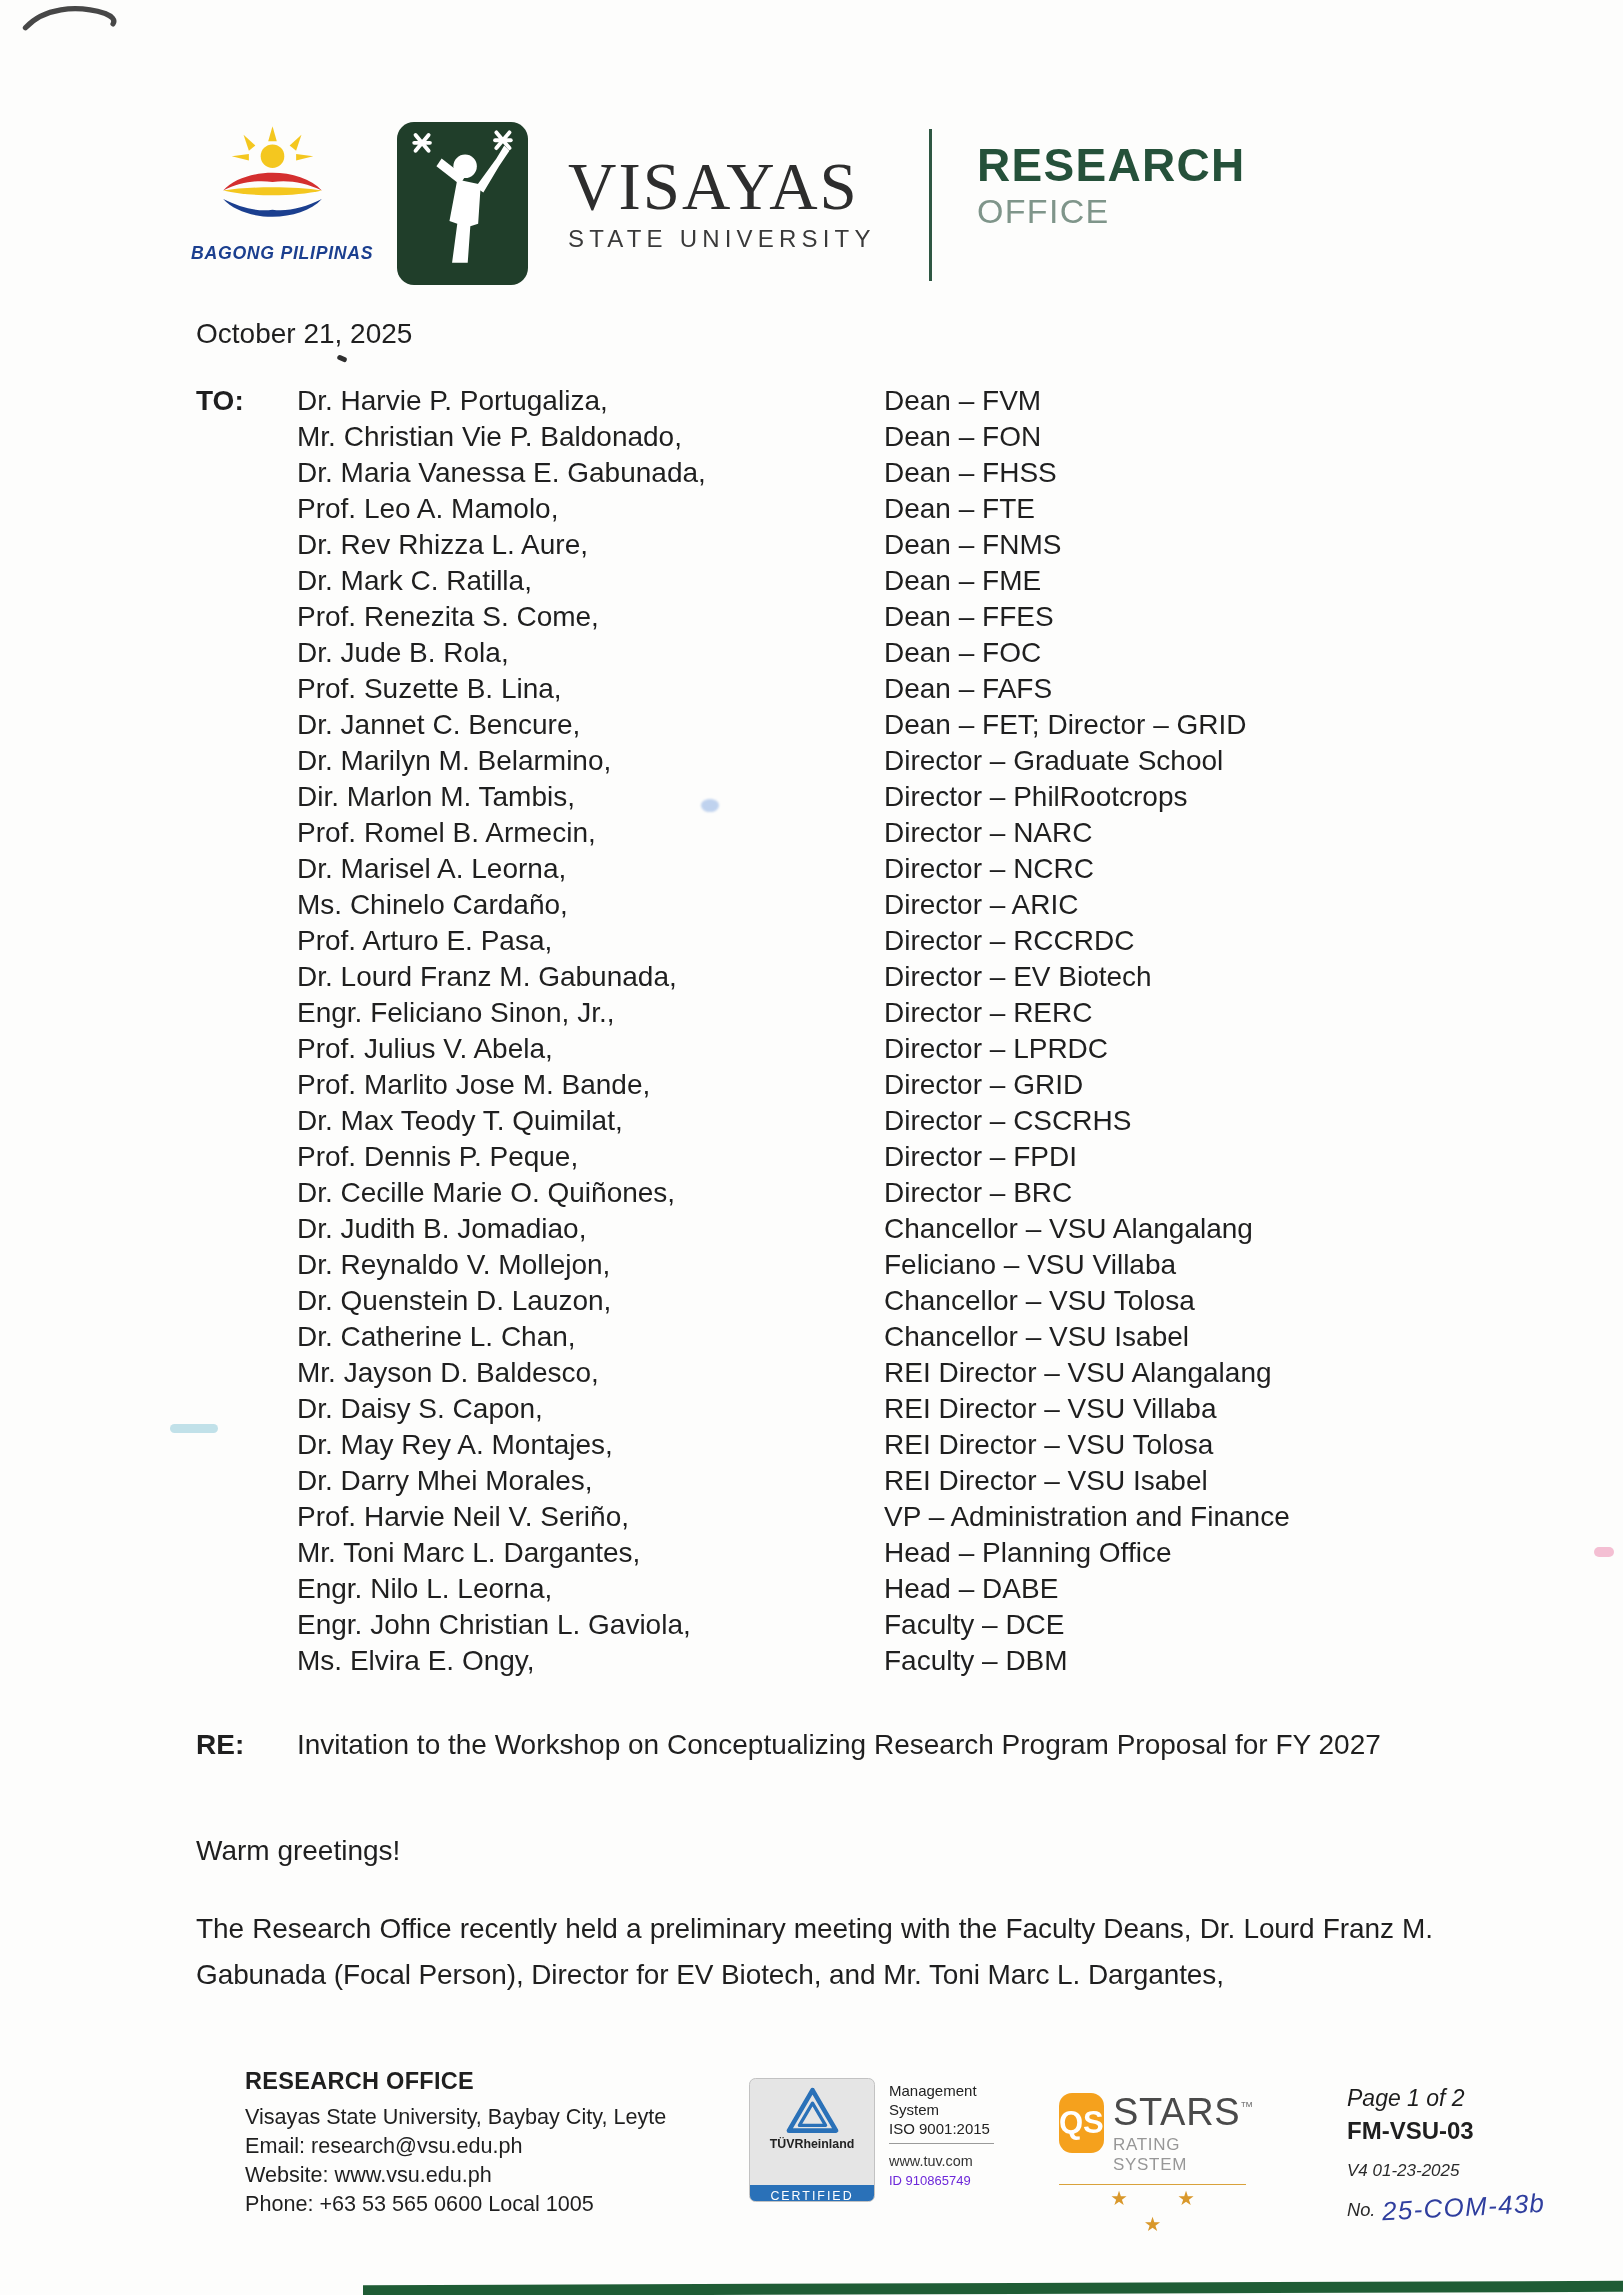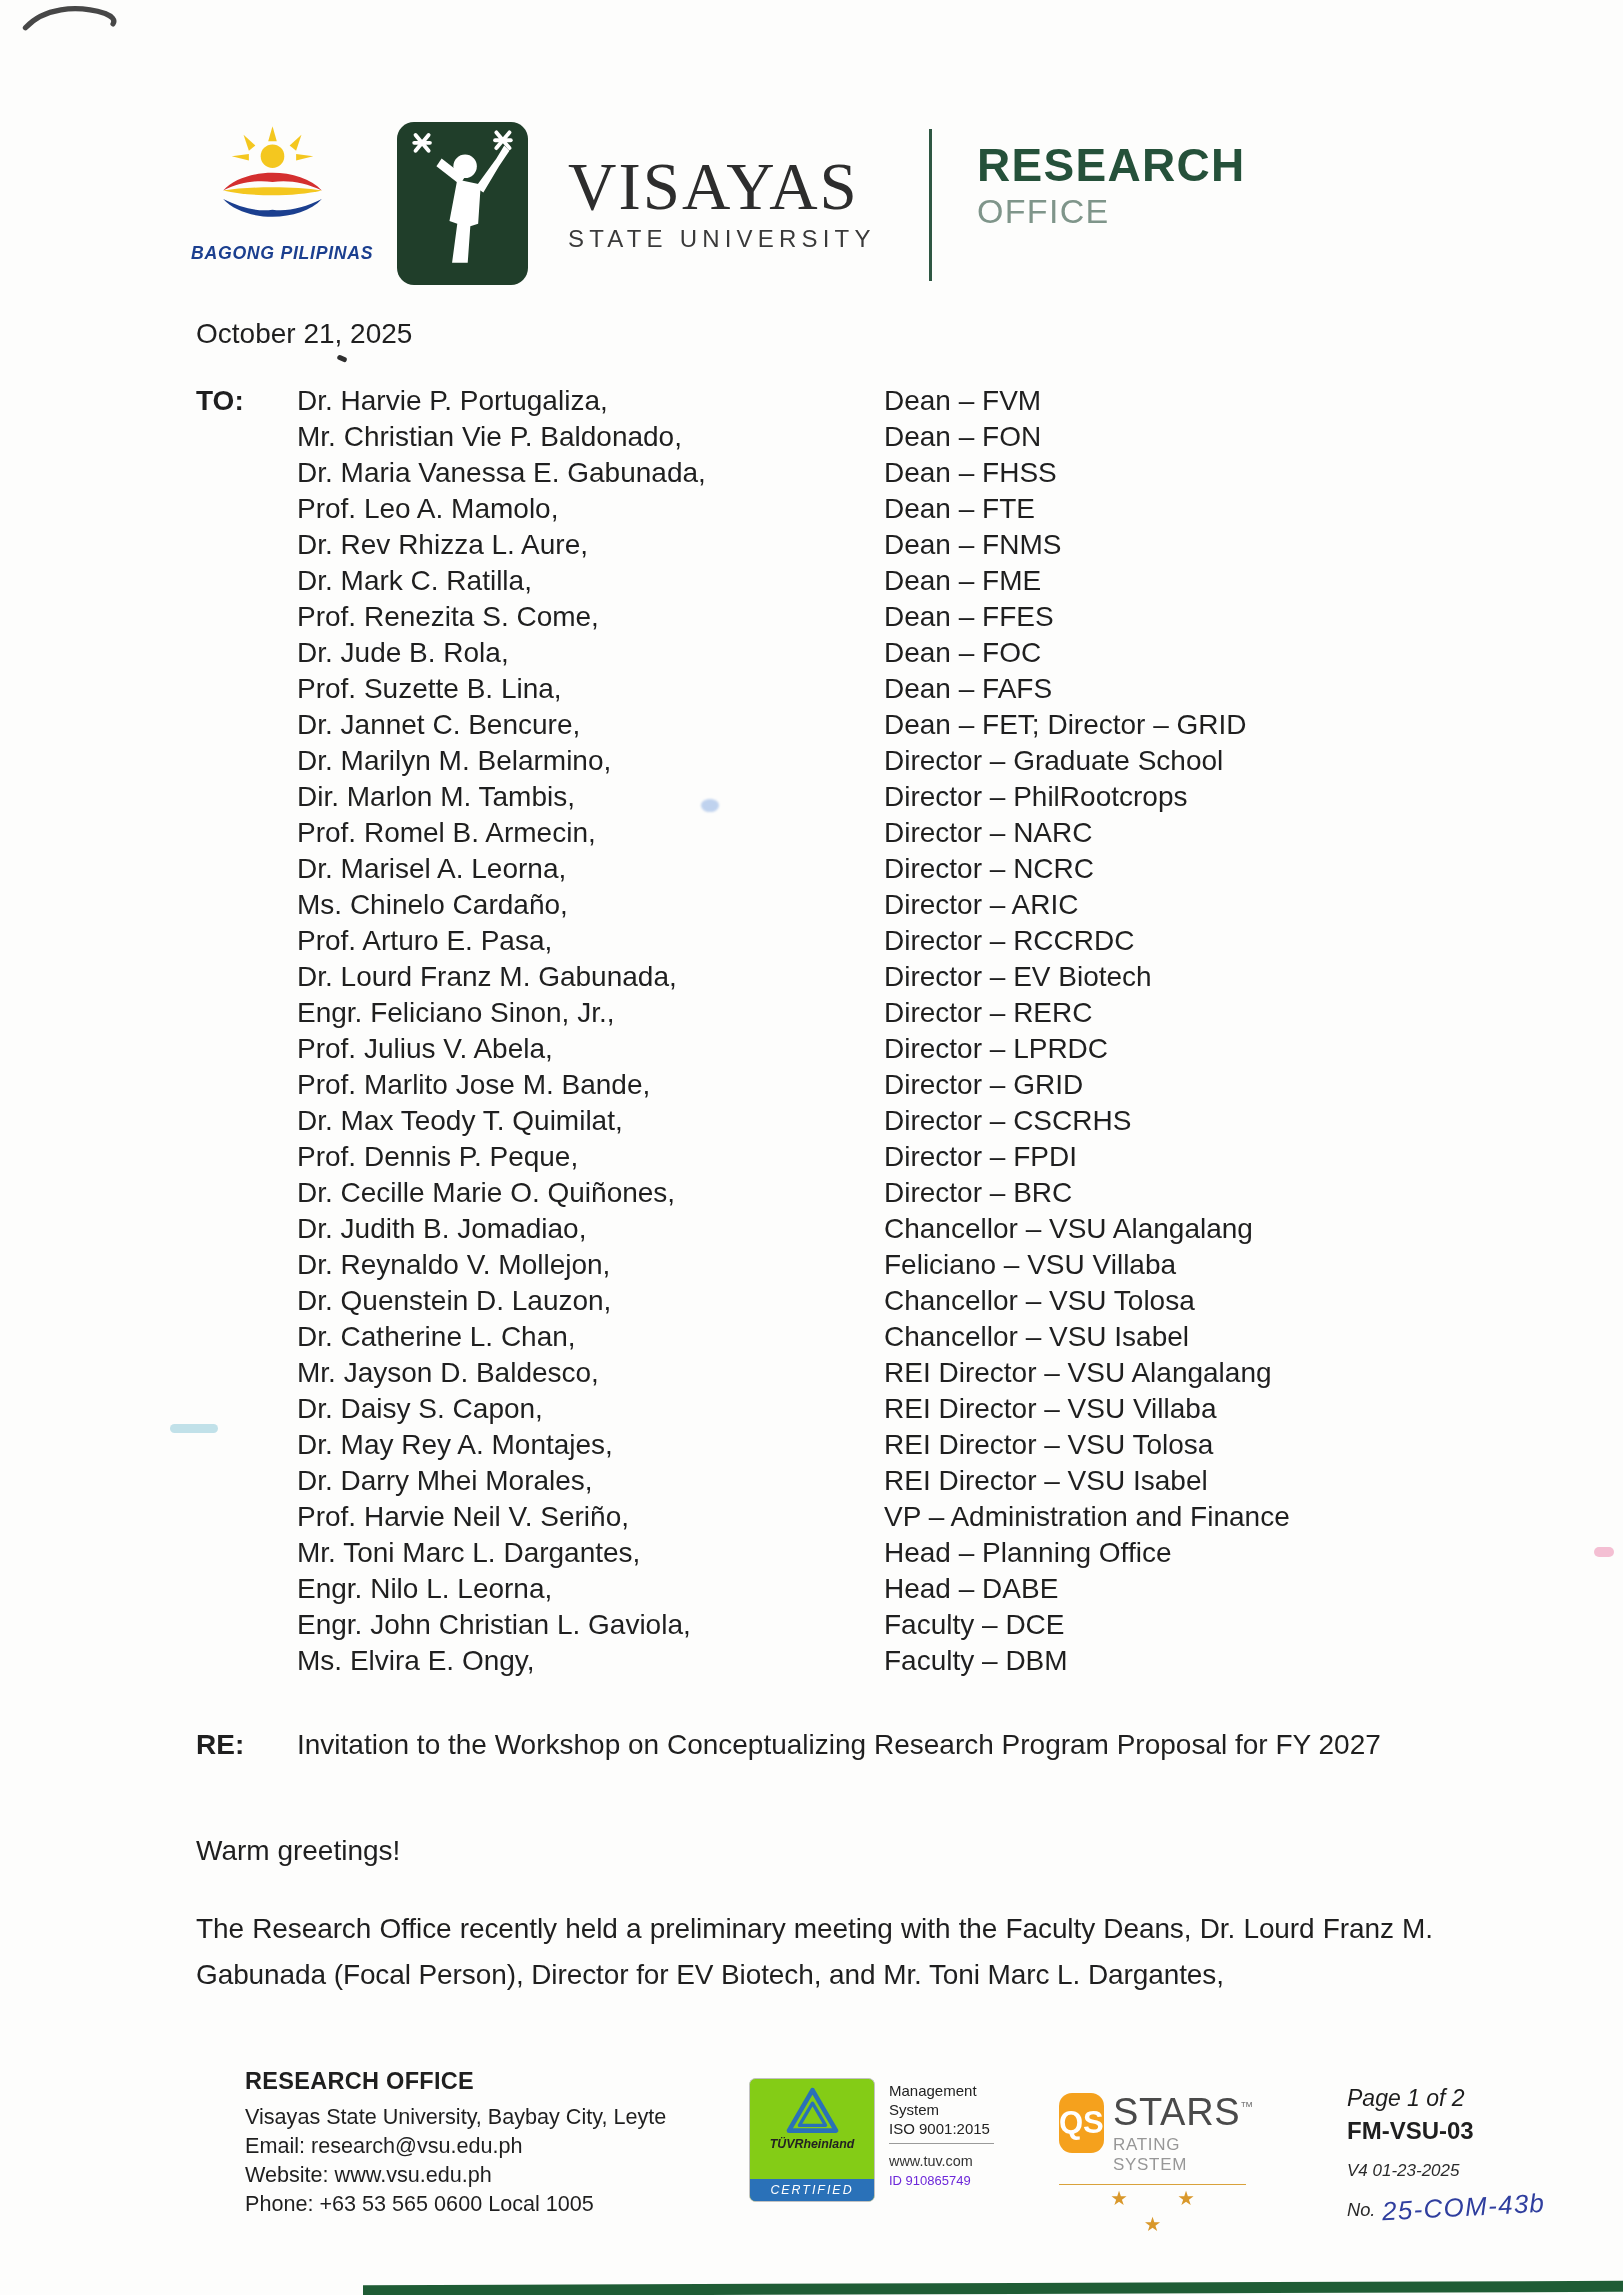--- a/index.html
+++ b/index.html
@@ -35,24 +35,24 @@
   .recipient-position{flex:1;}
   .re-section{position:absolute;left:196px;top:1725px;}
   .re-label{position:absolute;left:0;top:0;font-weight:bold;font-size:28px;line-height:39px;}
   .re-text{position:absolute;left:101px;top:0;width:1141px;font-size:28px;line-height:39px;text-align:justify;}
   .greeting{position:absolute;left:196px;top:1835px;font-size:28px;}
   .body-par{position:absolute;left:196px;top:1906px;width:1237px;font-size:28px;line-height:46px;text-align:justify;letter-spacing:-0.1px;}
   
   .footer-left{position:absolute;left:245px;top:2068px;}
   .fl-title{font-size:23.5px;font-weight:bold;letter-spacing:0.3px;margin-bottom:6.5px;}
   .fl-line{font-size:21.6px;line-height:29px;}
-  .tuv-box{position:absolute;left:749px;top:2078px;width:124px;height:122px;background:#84cc16;border:1.3px solid #c2c2c2;border-radius:6.5px;overflow:hidden;font-style:italic;}
+  .tuv-box{position:absolute;left:749px;top:2078px;width:124px;height:122px;background:#e5e5e5;border:1.3px solid #c2c2c2;border-radius:6.5px;overflow:hidden;}
   .tuv-tri{display:block;margin:6.5px auto 0 auto;}
   .tuv-brand{font-size:12.4px;font-weight:bold;color:#222;text-align:center;margin-top:1.3px;white-space:nowrap;}
-  .tuv-banner{position:absolute;left:0;right:0;bottom:0;height:22px;background:#2a71b8;color:#fff;font-size:12.4px;letter-spacing:2px;text-align:center;line-height:22px;}
+  .tuv-banner{position:absolute;left:0;right:0;bottom:0;height:16px;background:#2a71b8;color:#fff;font-size:12.4px;letter-spacing:2px;text-align:center;line-height:22px;}
   .tuv-text{position:absolute;left:889px;top:2081px;width:131px;font-size:15px;line-height:19px;color:#222;}
   .tuv-rule{width:105px;border-top:1.3px solid #9a9a9a;margin:5.2px 0 9.2px 0;}
   .tuv-url{font-size:14.4px;line-height:17.7px;color:#333;}
   .tuv-id{font-size:13px;color:#6d28d9;}
   .qs-block{position:absolute;left:1059px;top:2093px;width:187px;}
   .qs-row{display:flex;align-items:flex-start;}
   .qs-square{width:60px;height:60px;background:#f5a11d;color:#fff;font-weight:bold;font-size:31px;display:flex;align-items:center;justify-content:center;border-radius:13px;}
   .qs-right{margin-left:9.2px;}
   .qs-stars-word{font-size:38px;font-weight:normal;color:#4a4a4a;line-height:1;letter-spacing:0.7px;}
   .qs-tm{font-size:13px;vertical-align:super;color:#7a7a7a;}

